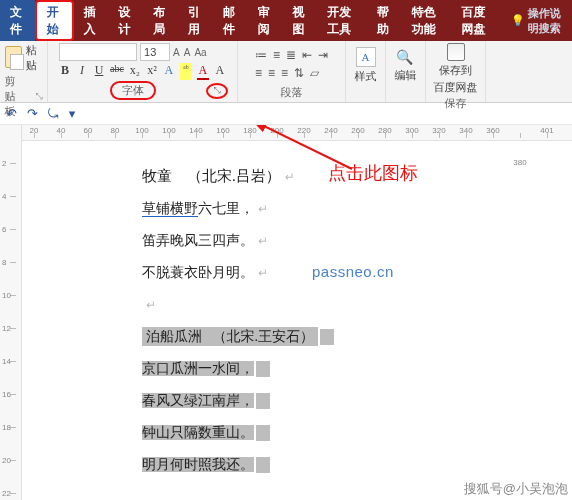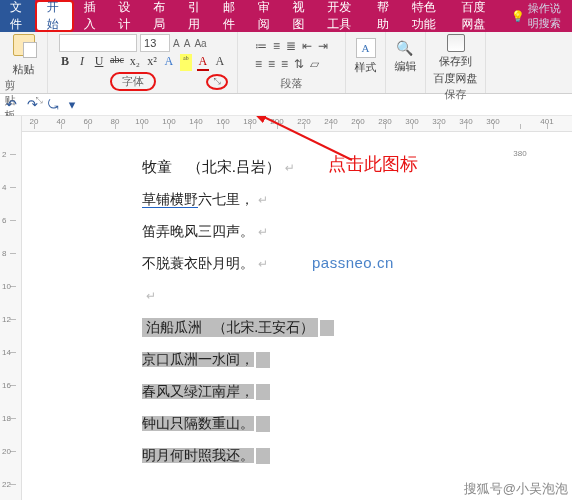--- a/index.html
+++ b/index.html
@@ -1,31 +1,31 @@
 <!DOCTYPE html>
 <html><head>
 <meta charset="utf-8">
 <style>
   * { margin: 0; padding: 0; box-sizing: border-box; }
   body { font-family: "Microsoft YaHei", "SimSun", sans-serif; font-size: 12px; background: #fff; width: 572px; height: 500px; overflow: hidden; position: relative; }
-  .menubar { background: #be185d; height: 32px; display: flex; align-items: stretch; color: #fff; font-size: 12px; }
+  .menubar { background: #7f1d1d; height: 41px; display: flex; align-items: stretch; color: #fff; font-size: 12px; font-weight: bold; }
   .menubar .tab { padding: 5px 10px; cursor: default; display: flex; align-items: center; }
   .menubar .tab.file { background: #2b579a; }
   .menubar .tab.active { background: #fff; color: #2b579a; }
   .menubar .tab.tell { color: #d0d8e8; font-size: 11px; }
   .menubar .tab.tell .bulb { margin-right: 3px; }
   .highlight-start { border: 2px solid #e81414; border-radius: 4px; }
 
   .ribbon { background: #f3f3f3; border-bottom: 1px solid #d0d0d0; height: 62px; display: flex; font-size: 11px; color: #444; }
   .group { border-right: 1px solid #e0e0e0; padding: 2px 6px 0 6px; display: flex; flex-direction: column; align-items: center; justify-content: space-between; }
   .group-body { flex: 1; display: flex; align-items: center; gap: 4px; }
   .group-label { font-size: 11px; color: #666; padding: 1px 0 2px; text-align: center; width: 100%; display: flex; justify-content: center; align-items: center; gap: 20px; }
   .group-label.font-lbl { border: 2px solid #e81414; border-radius: 10px; width: auto; padding: 0 10px; margin-left: 26px; }
   .launcher-circ { border: 2px solid #e81414; border-radius: 50%; width: 22px; height: 16px; display: flex; align-items: center; justify-content: center; font-size: 9px; color: #666; }
-  .clip-body { display: flex; flex-direction: column; align-items: center; }
+  .clip-body { display: flex; flex-direction: row; align-items: center; }
   .paste-icon { width: 22px; height: 22px; background: #fde9b8; border: 1px solid #caa94f; border-radius: 2px; position: relative; margin-bottom: 2px; }
   .paste-icon::after { content: ""; position: absolute; right: -3px; bottom: -3px; width: 12px; height: 14px; background: #fff; border: 1px solid #bbb; }
   .font-rows { display: flex; flex-direction: column; gap: 2px; }
   .row1 { display: flex; align-items: center; gap: 3px; }
   .fontname { border: 1px solid #c8c8c8; height: 18px; width: 78px; background: #fff; font-size: 11px; padding-left: 3px; display: flex; align-items: center; }
   .fontsize { border: 1px solid #c8c8c8; height: 18px; width: 30px; background: #fff; font-size: 11px; padding-left: 3px; display: flex; align-items: center; }
   .tiny { font-size: 10px; color: #666; display: flex; gap: 4px; }
   .row2 { display: flex; gap: 5px; font-size: 12px; color: #444; font-family: "Times New Roman", serif; }
   .row2 span { min-width: 12px; text-align: center; }
   .para-rows { display: flex; flex-direction: column; gap: 4px; font-size: 12px; color: #555; }

